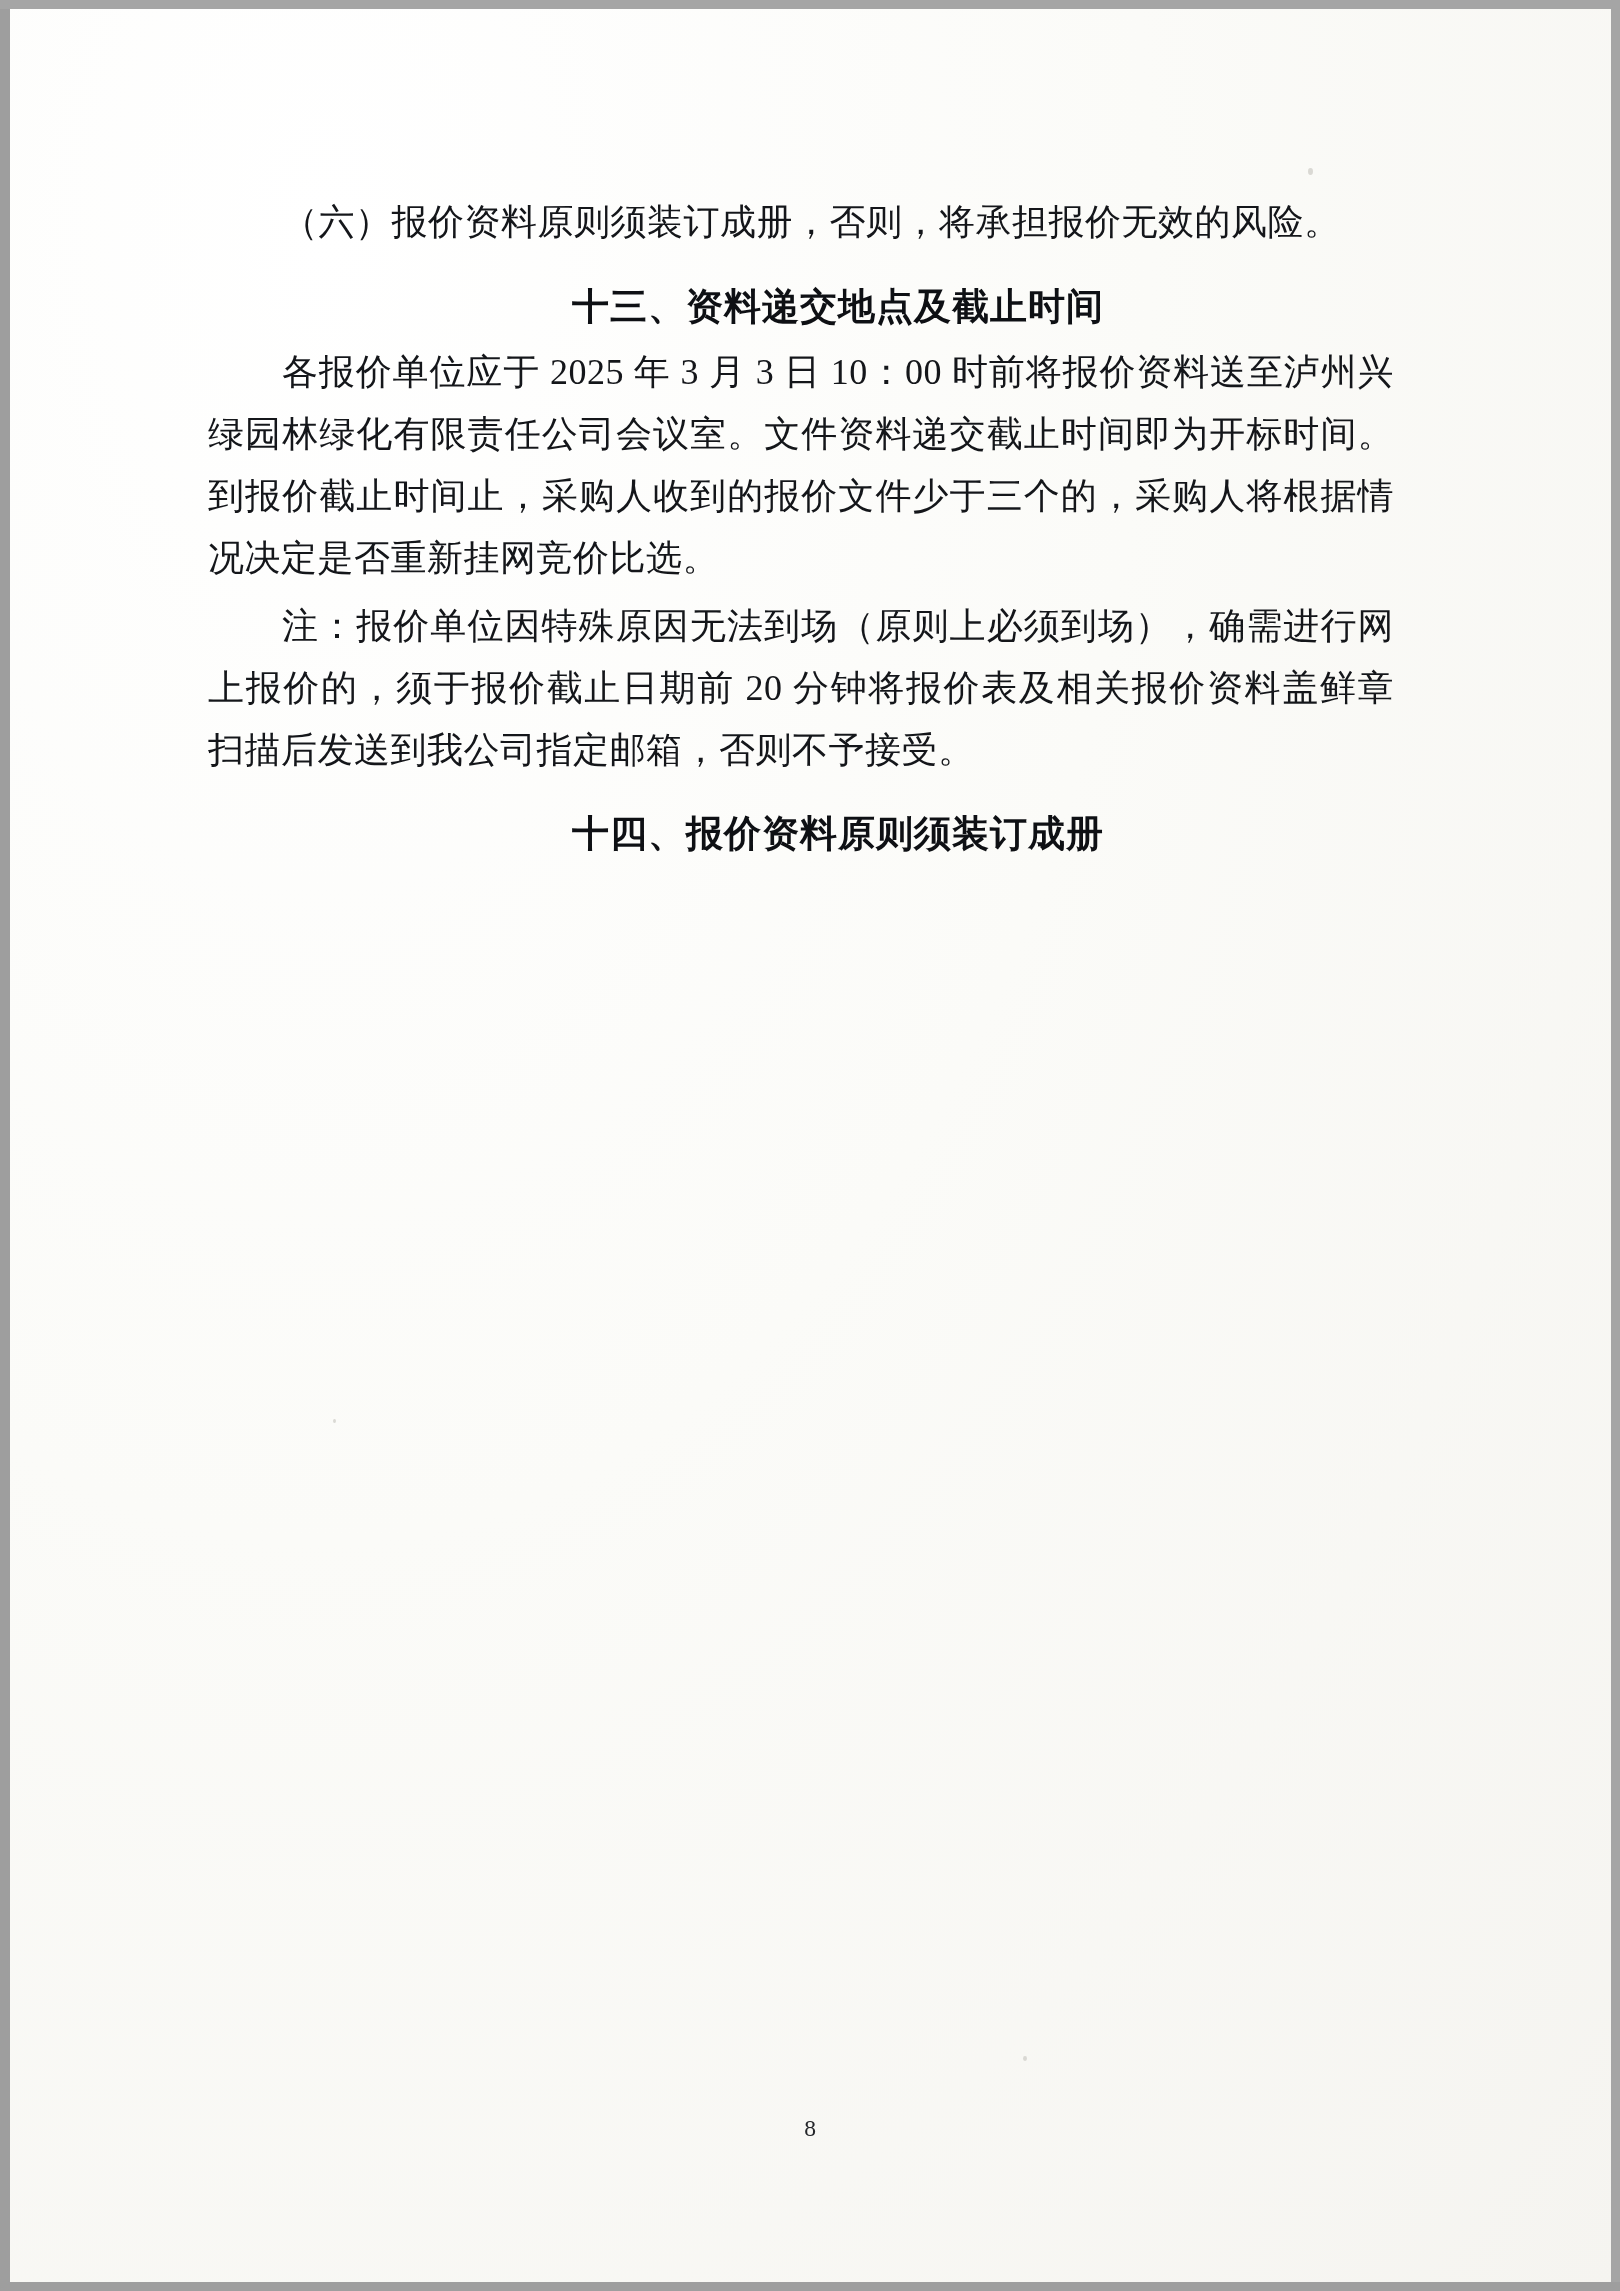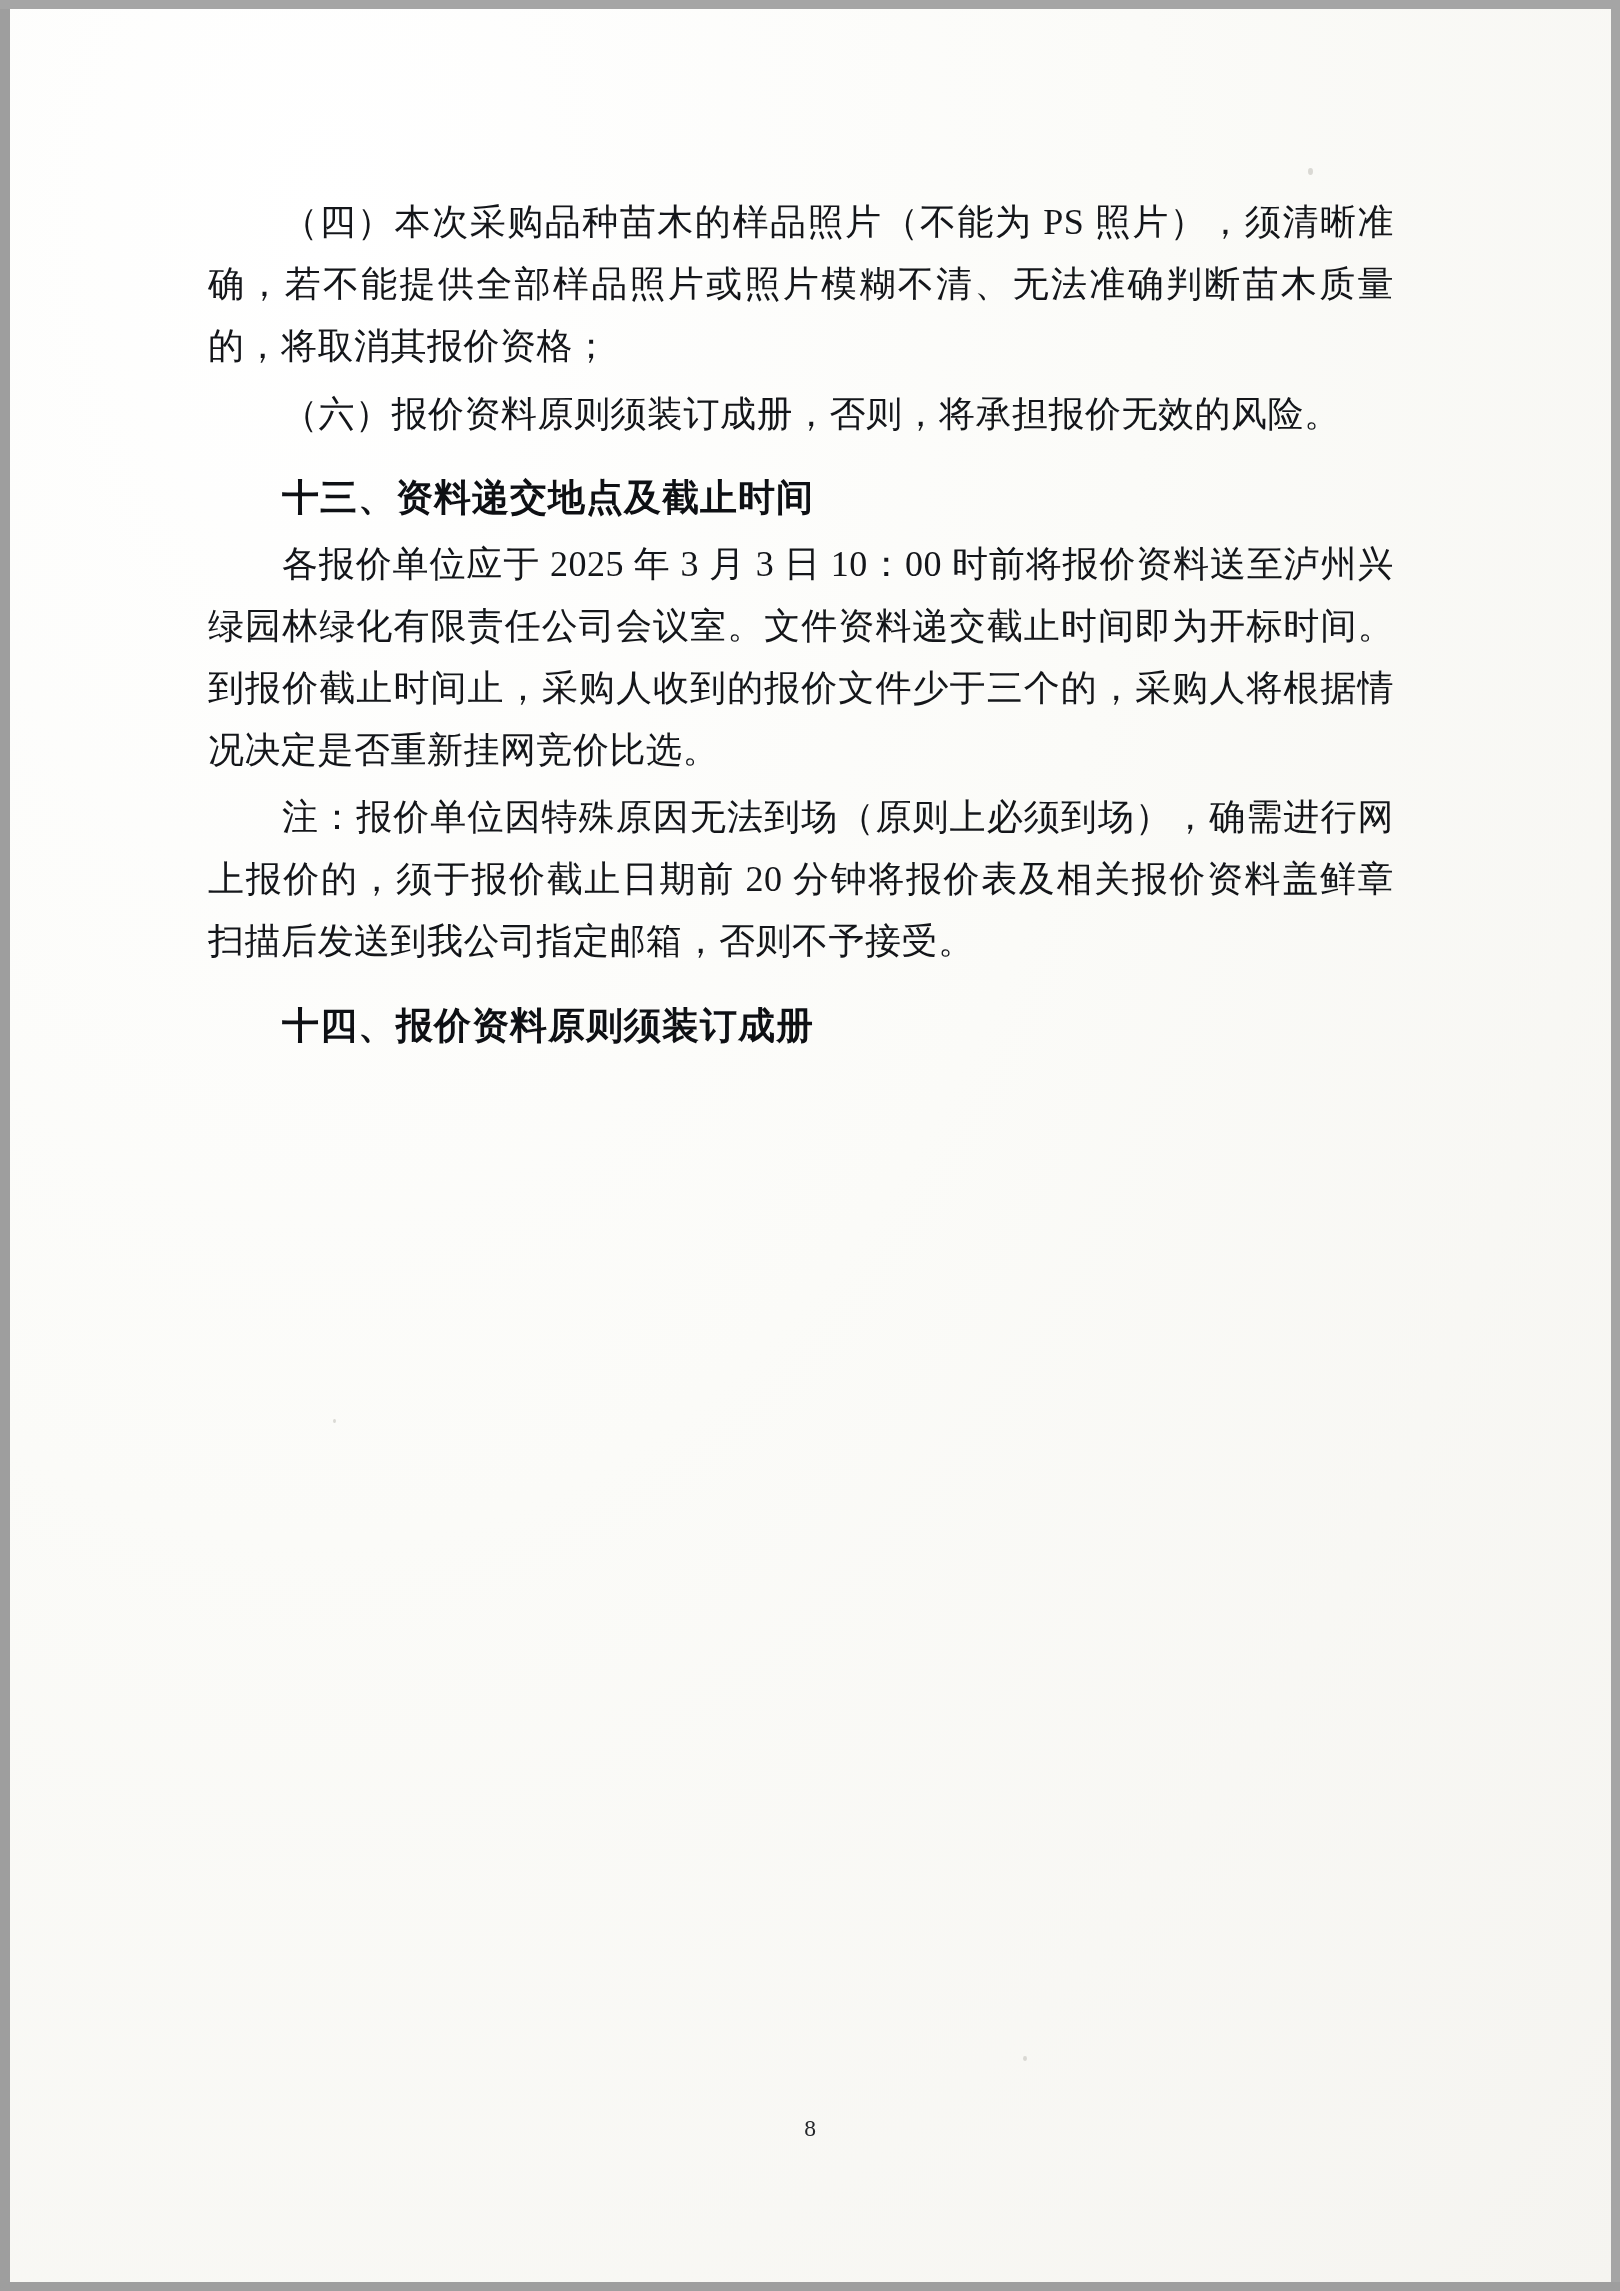--- a/index.html
+++ b/index.html
@@ -47,20 +47,21 @@
     text-indent: 74px;
   }
   h2.heading {
     margin: 21.6px 0 3.9px 0;
     font-size: 37px;
     line-height: 1.7;
     font-weight: bold;
     color: #0e1014;
     text-indent: 74px;
     letter-spacing: 1px;
+    text-align: center;
   }
   .pagenum {
     position: absolute;
     left: 0;
     right: 0;
     top: 2115px;
     text-align: center;
     font-size: 23.5px;
     color: #24262a;
     font-family: "Liberation Serif", serif;
@@ -95,21 +96,20 @@
   <div class="edge edge-top"></div>
   <div class="edge edge-right"></div>
   <div class="edge edge-bottom"></div>
 
   <div class="speck s1"></div>
   <div class="speck s2"></div>
   <div class="speck s3"></div>
 
   <div class="content">
 
-    <p class="para indent">（四）本次采购品种苗木的样品照片（不能为 PS 照片），须清晰准确，若不能提供全部样品照片或照片模糊不清、无法准确判断苗木质量的，将取消其报价资格；</p>
 
 
     <p class="para indent">（六）报价资料原则须装订成册，否则，将承担报价无效的风险。</p>
 
     <h2 class="heading">十三、资料递交地点及截止时间</h2>
 
     <p class="para indent">各报价单位应于 2025 年 3 月 3 日 10：00 时前将报价资料送至泸州兴绿园林绿化有限责任公司会议室。文件资料递交截止时间即为开标时间。到报价截止时间止，采购人收到的报价文件少于三个的，采购人将根据情况决定是否重新挂网竞价比选。</p>
 
     <p class="para indent">注：报价单位因特殊原因无法到场（原则上必须到场），确需进行网上报价的，须于报价截止日期前 20 分钟将报价表及相关报价资料盖鲜章扫描后发送到我公司指定邮箱，否则不予接受。</p>
 

